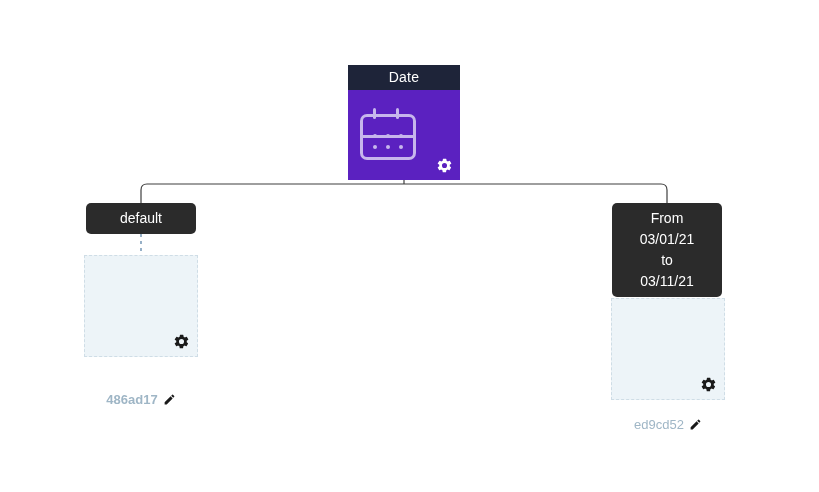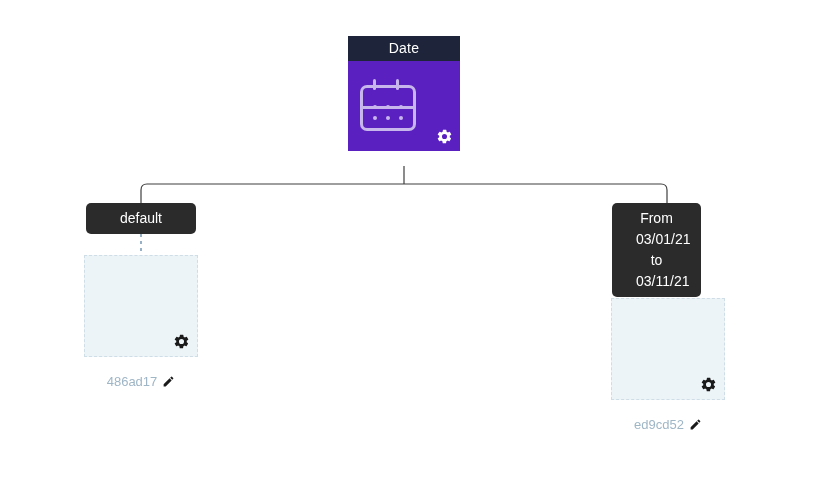--- a/index.html
+++ b/index.html
@@ -28,21 +28,21 @@
     top: 0;
     width: 819px;
     height: 492px;
     pointer-events: none;
   }
 
   
   .root-node {
     position: absolute;
     left: 348px;
-    top: 36px;
+    top: 65px;
     width: 112px;
     height: 115px;
     box-sizing: border-box;
   }
   .root-header {
     height: 25px;
     background: #1e2439;
     color: #ffffff;
     font-size: 14px;
     line-height: 25px;
@@ -130,21 +130,21 @@
     white-space: pre-line;
   }
   #pill-left {
     left: 86px;
     top: 203px;
     width: 110px;
   }
   #pill-right {
     left: 612px;
     top: 203px;
-    width: 89px;
+    width: 110px;
   }
 
   
   .dropbox {
     position: absolute;
     background: #edf4f8;
     border: 1px dashed #cfdde6;
     box-sizing: border-box;
   }
   #box-left {
@@ -169,21 +169,21 @@
 
   
   .caption {
     position: absolute;
     text-align: center;
     color: #9fb6c6;
     font-size: 13px;
     line-height: 21px;
     width: 220px;
   }
-  #cap-left  { left: 31px;  top: 371px; }
+  #cap-left  { left: 31px;  top: 389px; font-weight: bold; }
   #cap-right { left: 558px; top: 414px; }
 
   .cap-hash {
     display: inline-flex;
     align-items: center;
     gap: 5px;
     justify-content: center;
   }
   .pencil { width: 13px; height: 13px; display: block; }
   .cap-id { display: block; }

